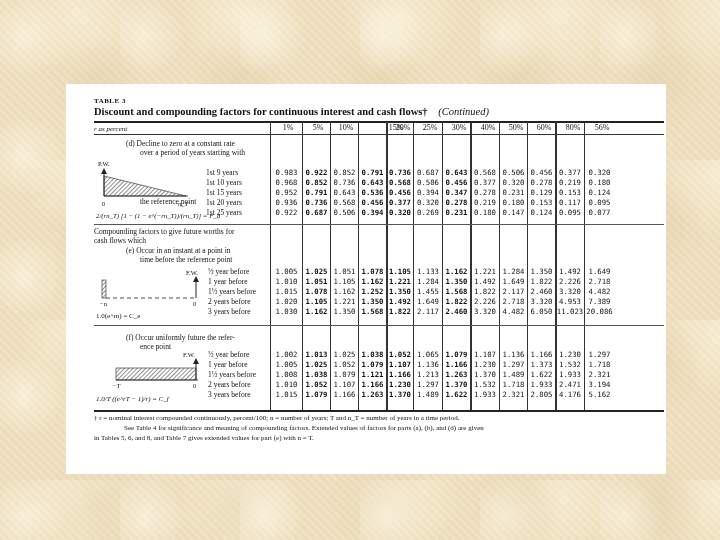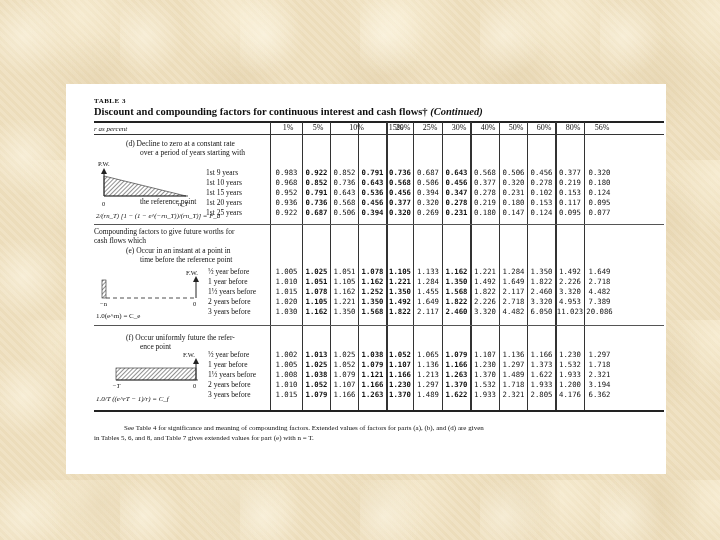--- a/index.html
+++ b/index.html
@@ -14,21 +14,21 @@
     background-size: 120px 120px, 140px 140px, 160px 160px, auto;
     font-family: "Liberation Serif", serif;
     color:#111;
   }
   .page {
     position:absolute; left:66px; top:84px; width:600px; height:390px;
     background:#fff;
   }
   .t-label { position:absolute; left:28px; top:13px; font-size:7px; font-weight:bold; letter-spacing:0.5px; }
   .t-title { position:absolute; left:28px; top:22px; font-size:10.5px; font-weight:bold; white-space:nowrap; }
-  .t-cont { font-style:italic; font-weight:bold; }
+  .t-cont { font-style:italic; font-weight:normal; margin-left:8px; }
   .rule-top { position:absolute; left:28px; top:37px; width:570px; height:1.5px; background:#222; }
   .rule-head { position:absolute; left:28px; top:50px; width:570px; height:1px; background:#333; }
   .rule-mid { position:absolute; left:28px; height:1px; background:#555; width:570px; }
   .rule-bot { position:absolute; left:28px; top:326px; width:570px; height:1.5px; background:#222; }
   .rhead { position:absolute; left:28px; top:41px; font-size:7px; font-style:italic; }
   .col-head { position:absolute; top:39px; font-size:8px; text-align:center; width:36px; }
   .vline { position:absolute; width:1px; background:#333; }
   .txt { position:absolute; font-size:7.5px; white-space:nowrap; line-height:9px; }
   .num { position:absolute; font-family:"DejaVu Sans Mono", monospace; font-size:7.3px; width:36px; text-align:center; white-space:nowrap; }
   .num.b { font-weight:bold; }
@@ -42,21 +42,21 @@
   <div class="t-label">TABLE 3</div>
   <div class="t-title">
     <span>Discount and compounding factors for continuous interest and cash flows†</span>
     <span class="t-cont">(Continued)</span>
   </div>
   <div class="rule-top"></div>
   <div class="rhead">r as percent</div>
   <div id="colheads">
       <div class="col-head" style="left: 204px;">1%</div>
       <div class="col-head" style="left: 234px;">5%</div>
-      <div class="col-head" style="left: 262px; text-align: right;">10%</div>
+      <div class="col-head" style="left: 262px;">10%</div>
       <div class="col-head" style="left: 292px; padding-left: 20px;">15%</div>
       <div class="col-head" style="left: 319px;">20%</div>
       <div class="col-head" style="left: 346px;">25%</div>
       <div class="col-head" style="left: 375px;">30%</div>
       <div class="col-head" style="left: 404px;">40%</div>
       <div class="col-head" style="left: 432px;">50%</div>
       <div class="col-head" style="left: 460px;">60%</div>
       <div class="col-head" style="left: 489px;">80%</div>
       <div class="col-head" style="left: 518px;">56%</div>
     </div>
@@ -124,21 +124,21 @@
       <div class="txt" style="left: 140px; top: 104px;">1st 15 years</div>
       <div class="num" style="left: 205px; width: 31px; top: 104px;">0.952</div>
       <div class="num b" style="left: 237px; width: 27px; top: 104px;">0.791</div>
       <div class="num" style="left: 265px; width: 27px; top: 104px;">0.643</div>
       <div class="num b" style="left: 293px; width: 27px; top: 104px;">0.536</div>
       <div class="num b" style="left: 321px; width: 26px; top: 104px;">0.456</div>
       <div class="num" style="left: 348px; width: 28px; top: 104px;">0.394</div>
       <div class="num b" style="left: 377px; width: 27px; top: 104px;">0.347</div>
       <div class="num" style="left: 405px; width: 28px; top: 104px;">0.278</div>
       <div class="num" style="left: 434px; width: 27px; top: 104px;">0.231</div>
-      <div class="num" style="left: 462px; width: 27px; top: 104px;">0.102</div>
+      <div class="num" style="left: 462px; width: 27px; top: 104px;">0.129</div>
       <div class="num" style="left: 490px; width: 28px; top: 104px;">0.153</div>
       <div class="num" style="left: 519px; width: 29px; top: 104px;">0.124</div>
       <div class="txt" style="left: 140px; top: 114px;">1st 20 years</div>
       <div class="num" style="left: 205px; width: 31px; top: 114px;">0.936</div>
       <div class="num b" style="left: 237px; width: 27px; top: 114px;">0.736</div>
       <div class="num" style="left: 265px; width: 27px; top: 114px;">0.568</div>
       <div class="num b" style="left: 293px; width: 27px; top: 114px;">0.456</div>
       <div class="num b" style="left: 321px; width: 26px; top: 114px;">0.377</div>
       <div class="num" style="left: 348px; width: 28px; top: 114px;">0.320</div>
       <div class="num b" style="left: 377px; width: 27px; top: 114px;">0.278</div>
@@ -305,34 +305,35 @@
       <div class="num" style="left: 205px; width: 31px; top: 296px;">1.010</div>
       <div class="num b" style="left: 237px; width: 27px; top: 296px;">1.052</div>
       <div class="num" style="left: 265px; width: 27px; top: 296px;">1.107</div>
       <div class="num b" style="left: 293px; width: 27px; top: 296px;">1.166</div>
       <div class="num b" style="left: 321px; width: 26px; top: 296px;">1.230</div>
       <div class="num" style="left: 348px; width: 28px; top: 296px;">1.297</div>
       <div class="num b" style="left: 377px; width: 27px; top: 296px;">1.370</div>
       <div class="num" style="left: 405px; width: 28px; top: 296px;">1.532</div>
       <div class="num" style="left: 434px; width: 27px; top: 296px;">1.718</div>
       <div class="num" style="left: 462px; width: 27px; top: 296px;">1.933</div>
-      <div class="num" style="left: 490px; width: 28px; top: 296px;">1.200</div>
+      <div class="num" style="left: 490px; width: 28px; top: 296px;">2.471</div>
       <div class="num" style="left: 519px; width: 29px; top: 296px;">3.194</div>
       <div class="txt" style="left: 142px; top: 306px;">3 years before</div>
       <div class="num" style="left: 205px; width: 31px; top: 306px;">1.015</div>
       <div class="num b" style="left: 237px; width: 27px; top: 306px;">1.079</div>
       <div class="num" style="left: 265px; width: 27px; top: 306px;">1.166</div>
       <div class="num b" style="left: 293px; width: 27px; top: 306px;">1.263</div>
       <div class="num b" style="left: 321px; width: 26px; top: 306px;">1.370</div>
       <div class="num" style="left: 348px; width: 28px; top: 306px;">1.489</div>
       <div class="num b" style="left: 377px; width: 27px; top: 306px;">1.622</div>
       <div class="num" style="left: 405px; width: 28px; top: 306px;">1.933</div>
       <div class="num" style="left: 434px; width: 27px; top: 306px;">2.321</div>
       <div class="num" style="left: 462px; width: 27px; top: 306px;">2.805</div>
       <div class="num" style="left: 490px; width: 28px; top: 306px;">4.176</div>
-      <div class="num" style="left: 519px; width: 29px; top: 306px;">6.362</div>
+      <div class="num" style="left: 519px; width: 29px; top: 306px;">5.162</div>
     </div>
 
   <div class="rule-bot"></div>
 
+  <div class="foot" style="top:329px;">† r = nominal interest compounded continuously, percent/100; n = number of years; T and n_T = number of years in a time period.</div>
   <div class="foot" style="top:339px;left:58px;">See Table 4 for significance and meaning of compounding factors.  Extended values of factors for parts (a), (b), and (d) are given</div>
   <div class="foot" style="top:349px;">in Tables 5, 6, and 8, and Table 7 gives extended values for part (e) with n = T.</div>
 </div>
 
 </body></html>

